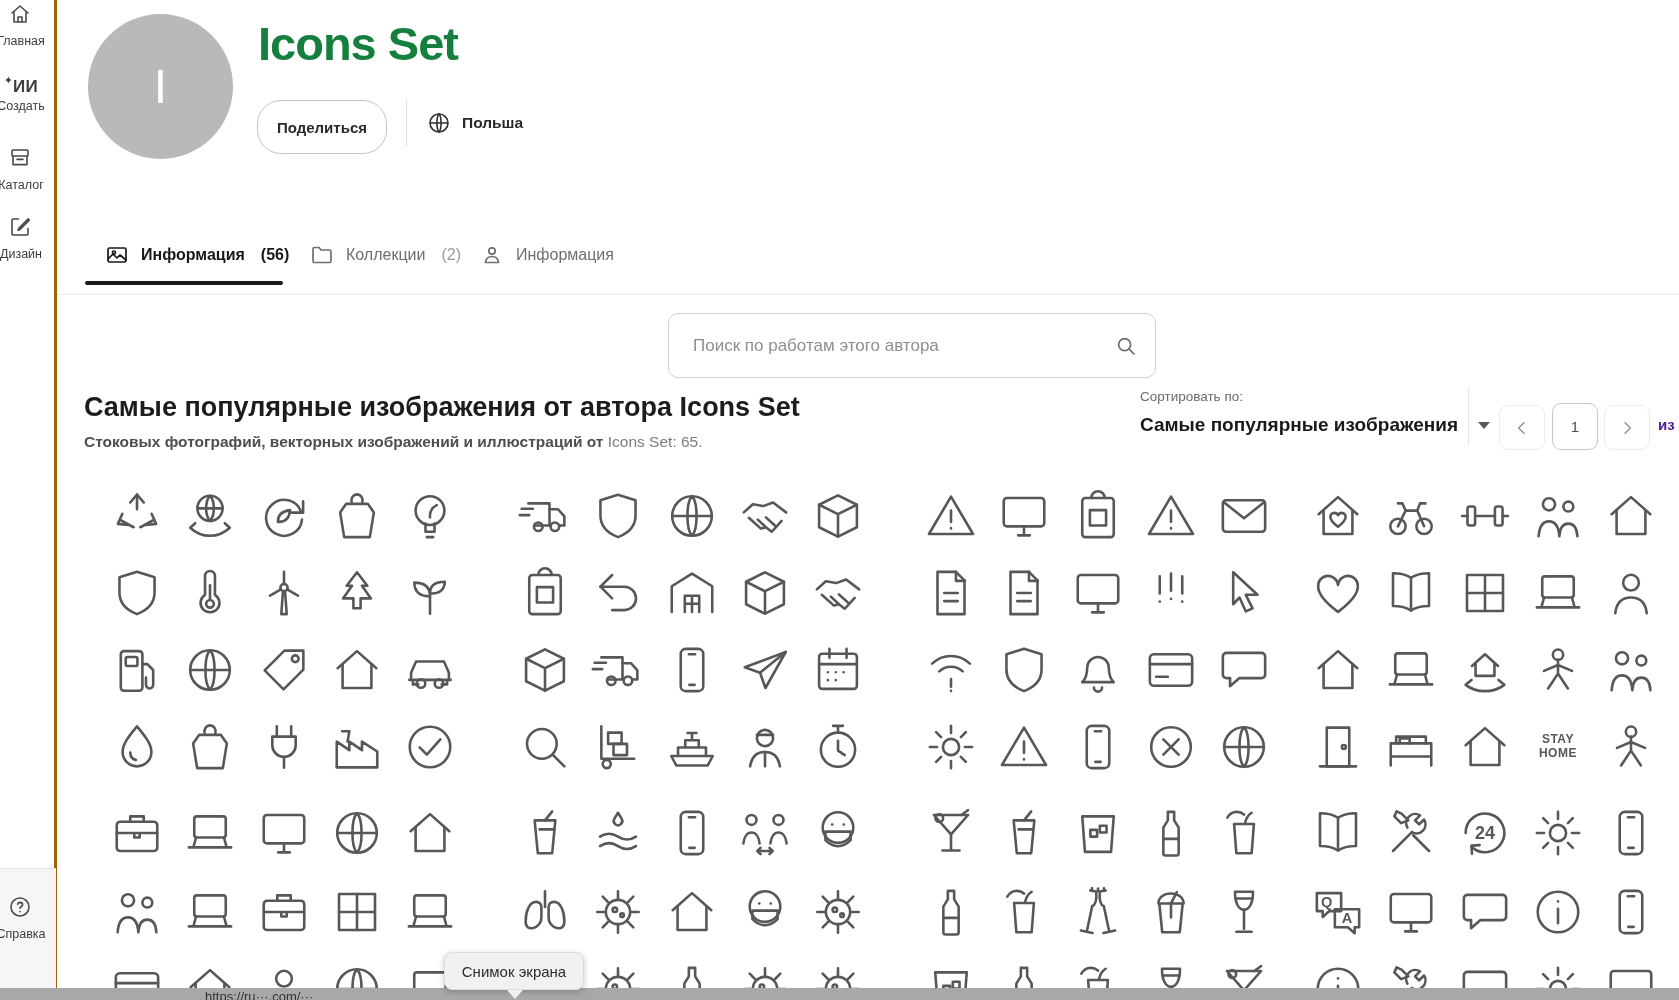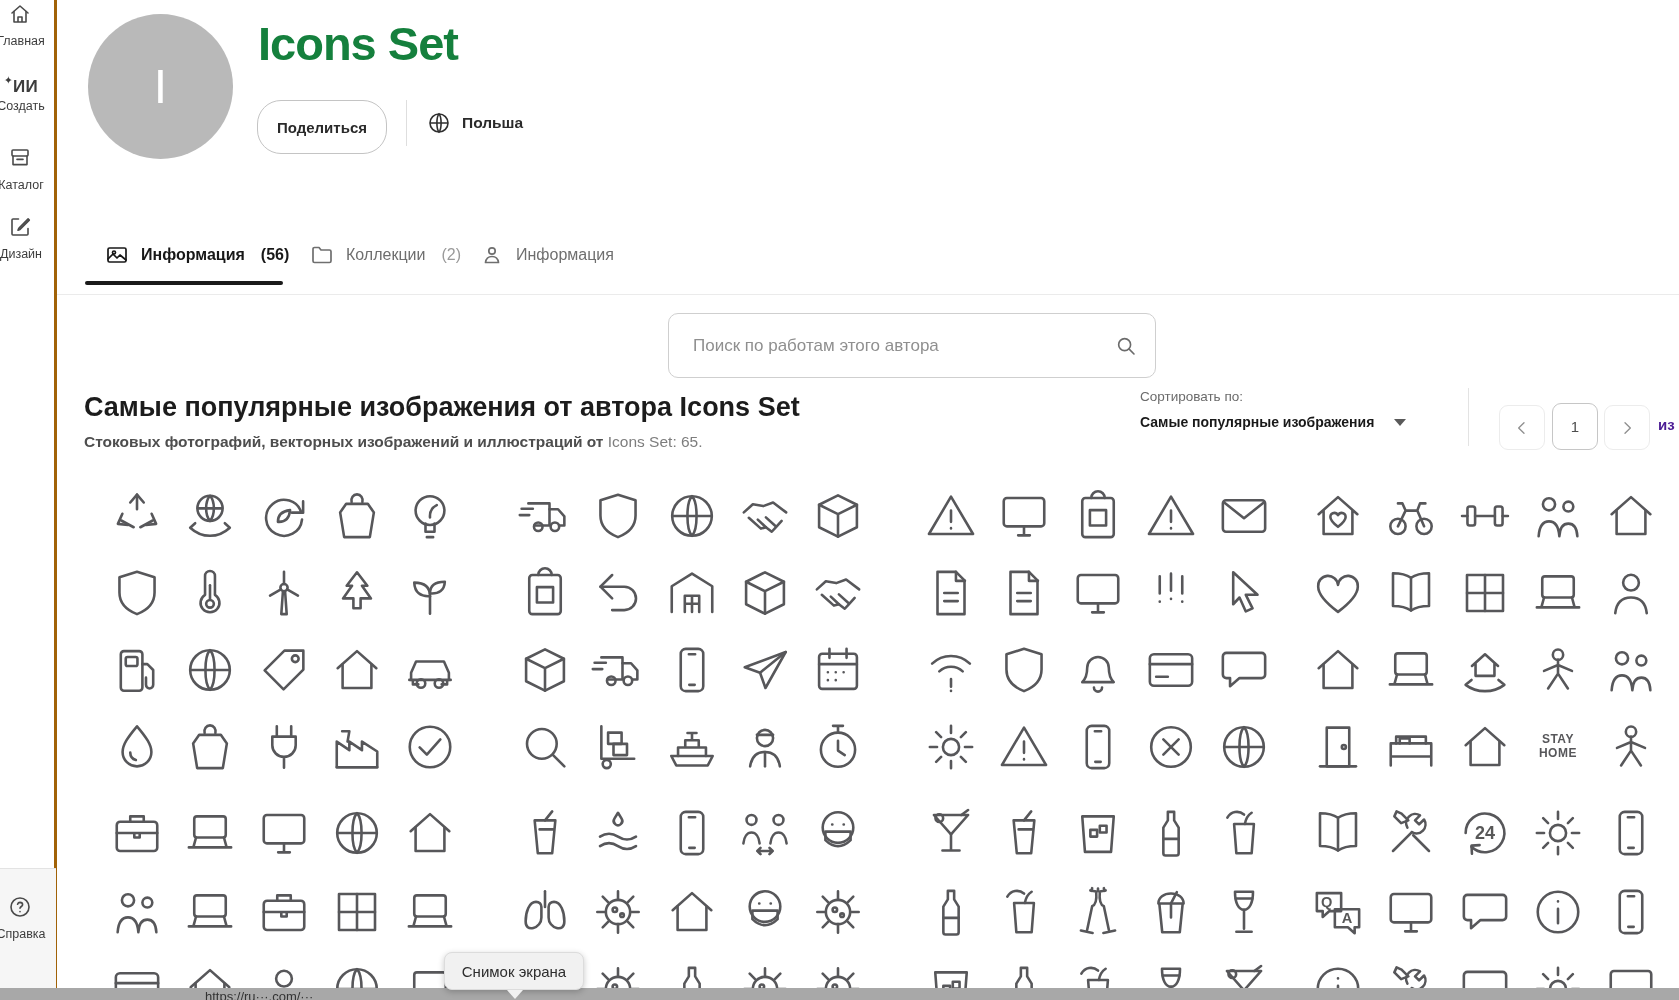--- a/index.html
+++ b/index.html
@@ -55,21 +55,21 @@
   #search-input::placeholder { color:#8f8f8f; }
   #search-mag { position:absolute; right:18px; top:21px; width:22px; height:22px;
     stroke:#6b6b6b; stroke-width:1.8; fill:none; stroke-linecap:round; cursor:pointer; }
 
   #heading { left:84px; top:392px; font-size:27px; font-weight:700; color:#1c1c1c; }
   #subtext { left:84px; top:433px; font-size:15.5px; }
   #subtext b { color:#4e4e4e; }
   #subtext span { color:#7d7d7d; }
 
   #sort-label { left:1140px; top:389px; font-size:13.5px; color:#6b6b6b; }
-  #sort-value { left:1140px; top:414px; font-size:14px; font-weight:700; color:#191919;
+  #sort-value { left:1140px; top:414px; font-size:19px; font-weight:700; color:#191919;
     display:flex; align-items:center; gap:20px; cursor:pointer; }
   #sort-caret { width:0; height:0; border-left:6px solid transparent;
     border-right:6px solid transparent; border-top:7px solid #5a5a5a; }
 
   #pag-div { left:1468px; top:388px; width:1px; height:58px; background:#e3e3e3; }
   .pag-btn { position:absolute; top:405px; width:46px; height:45px; border:1px solid #ececec;
     border-radius:9px; background:#fff; display:flex; align-items:center; justify-content:center;
     cursor:pointer; }
   .pag-btn svg { width:16px; height:16px; stroke:#8f8f8f; stroke-width:2; fill:none;
     stroke-linecap:round; stroke-linejoin:round; }

